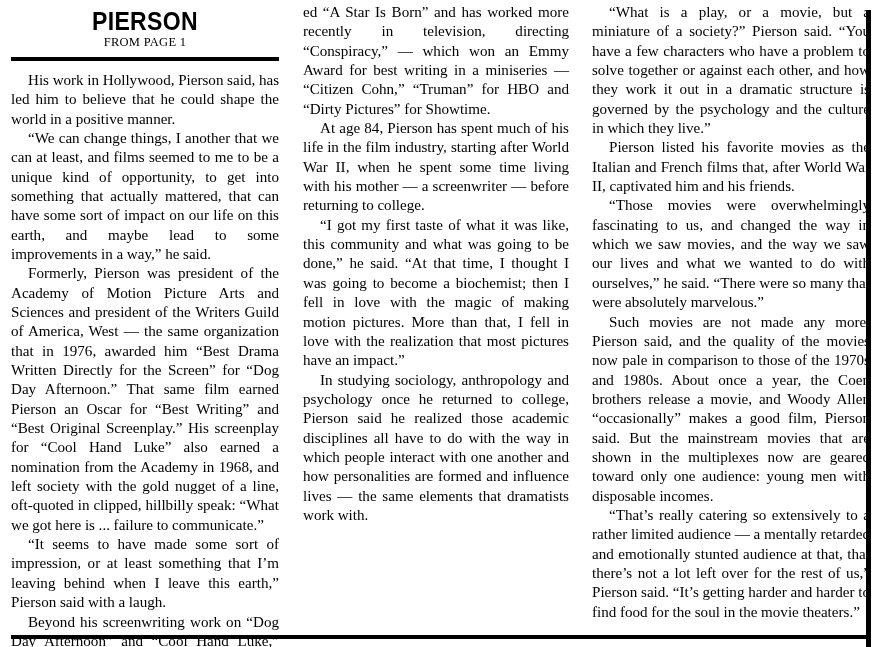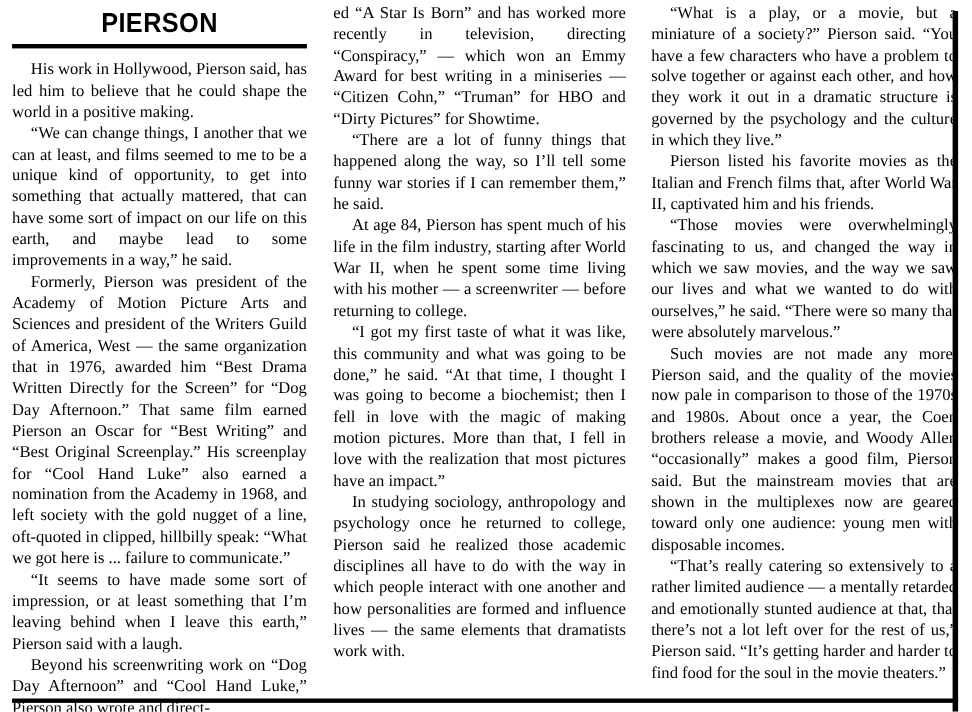--- a/index.html
+++ b/index.html
@@ -111,33 +111,33 @@
 <body>
 
 <div id="page">
 
   <div class="columns">
 
     <div class="col col-1">
 
       <div class="headline-block">
         <h1 class="headline">PIERSON</h1>
+        <div class="kicker">FROM PAGE 1</div>
       </div>
       <div class="headline-rule"></div>
 
-      <p class="para">His work in Hollywood, Pierson said, has led him to believe that he could shape the world in a positive making.</p>
+      <p class="para">His work in Hollywood, Pierson said, has led him to believe that he could shape the world in a positive manner.</p>
       <p class="para">“We can change things, I another that we can at least, and films seemed to me to be a unique kind of opportunity, to get into something that actually mattered, that can have some sort of impact on our life on this earth, and maybe lead to some improvements in a way,” he said.</p>
       <p class="para">Formerly, Pierson was president of the Academy of Motion Picture Arts and Sciences and president of the Writers Guild of America, West — the same organization that in 1976, awarded him “Best Drama Written Directly for the Screen” for “Dog Day Afternoon.” That same film earned Pierson an Oscar for “Best Writing” and “Best Original Screenplay.” His screenplay for “Cool Hand Luke” also earned a nomination from the Academy in 1968, and left society with the gold nugget of a line, oft-quoted in clipped, hillbilly speak: “What we got here is ... failure to communicate.”</p>
       <p class="para">“It seems to have made some sort of impression, or at least something that I’m leaving behind when I leave this earth,” Pierson said with a laugh.</p>
       <p class="para">Beyond his screenwriting work on “Dog Day Afternoon” and “Cool Hand Luke,” Pierson also wrote and direct-</p>
     </div>
 
     <div class="col col-2">
       <p class="para cont">ed “A Star Is Born” and has worked more recently in television, directing “Conspiracy,” — which won an Emmy Award for best writing in a miniseries — “Citizen Cohn,” “Truman” for HBO and “Dirty Pictures” for Showtime.</p>
-      <p class="para">“There are a lot of funny things that happened along the way, so I’ll tell some funny war stories if I can remember them,” he said.</p>
       <p class="para">At age 84, Pierson has spent much of his life in the film industry, starting after World War II, when he spent some time living with his mother — a screenwriter — before returning to college.</p>
       <p class="para">“I got my first taste of what it was like, this community and what was going to be done,” he said. “At that time, I thought I was going to become a biochemist; then I fell in love with the magic of making motion pictures. More than that, I fell in love with the realization that most pictures have an impact.”</p>
       <p class="para">In studying sociology, anthropology and psychology once he returned to college, Pierson said he realized those academic disciplines all have to do with the way in which people interact with one another and how personalities are formed and influence lives — the same elements that dramatists work with.</p>
     </div>
 
     <div class="col col-3">
       <p class="para">“What is a play, or a movie, but a miniature of a society?” Pierson said. “You have a few characters who have a problem to solve together or against each other, and how they work it out in a dramatic structure is governed by the psychology and the culture in which they live.”</p>
       <p class="para">Pierson listed his favorite movies as the Italian and French films that, after World War II, captivated him and his friends.</p>
       <p class="para">“Those movies were overwhelmingly fascinating to us, and changed the way in which we saw movies, and the way we saw our lives and what we wanted to do with ourselves,” he said. “There were so many that were absolutely marvelous.”</p>
       <p class="para">Such movies are not made any more, Pierson said, and the quality of the movies now pale in comparison to those of the 1970s and 1980s. About once a year, the Coen brothers release a movie, and Woody Allen “occasionally” makes a good film, Pierson said. But the mainstream movies that are shown in the multiplexes now are geared toward only one audience: young men with disposable incomes.</p>

